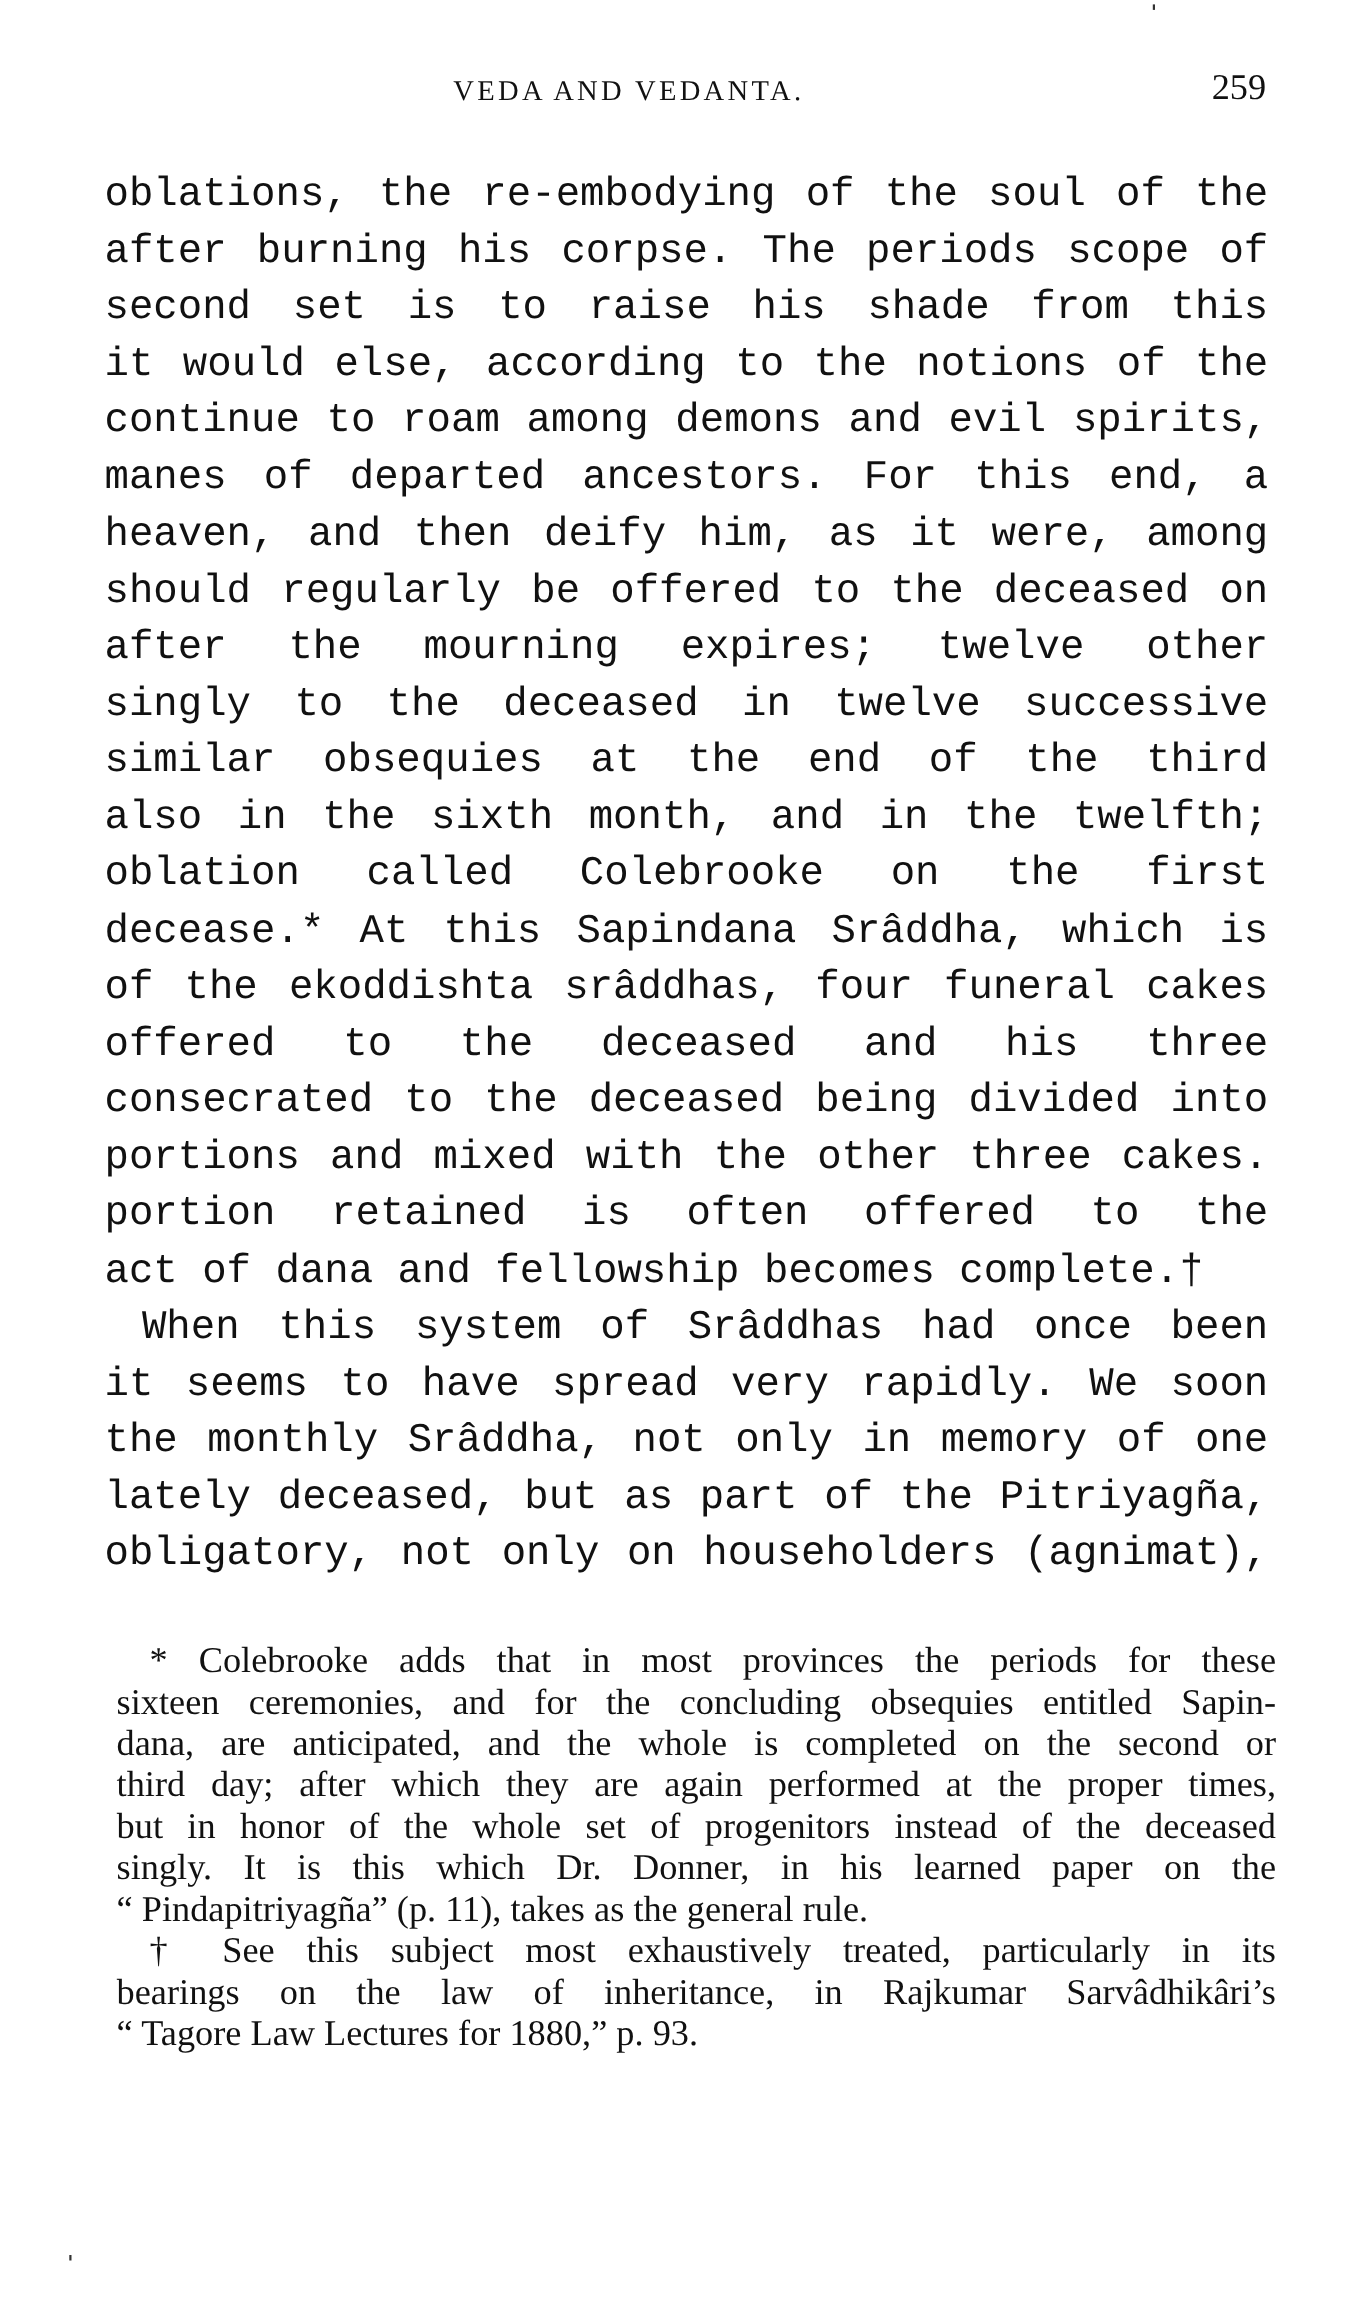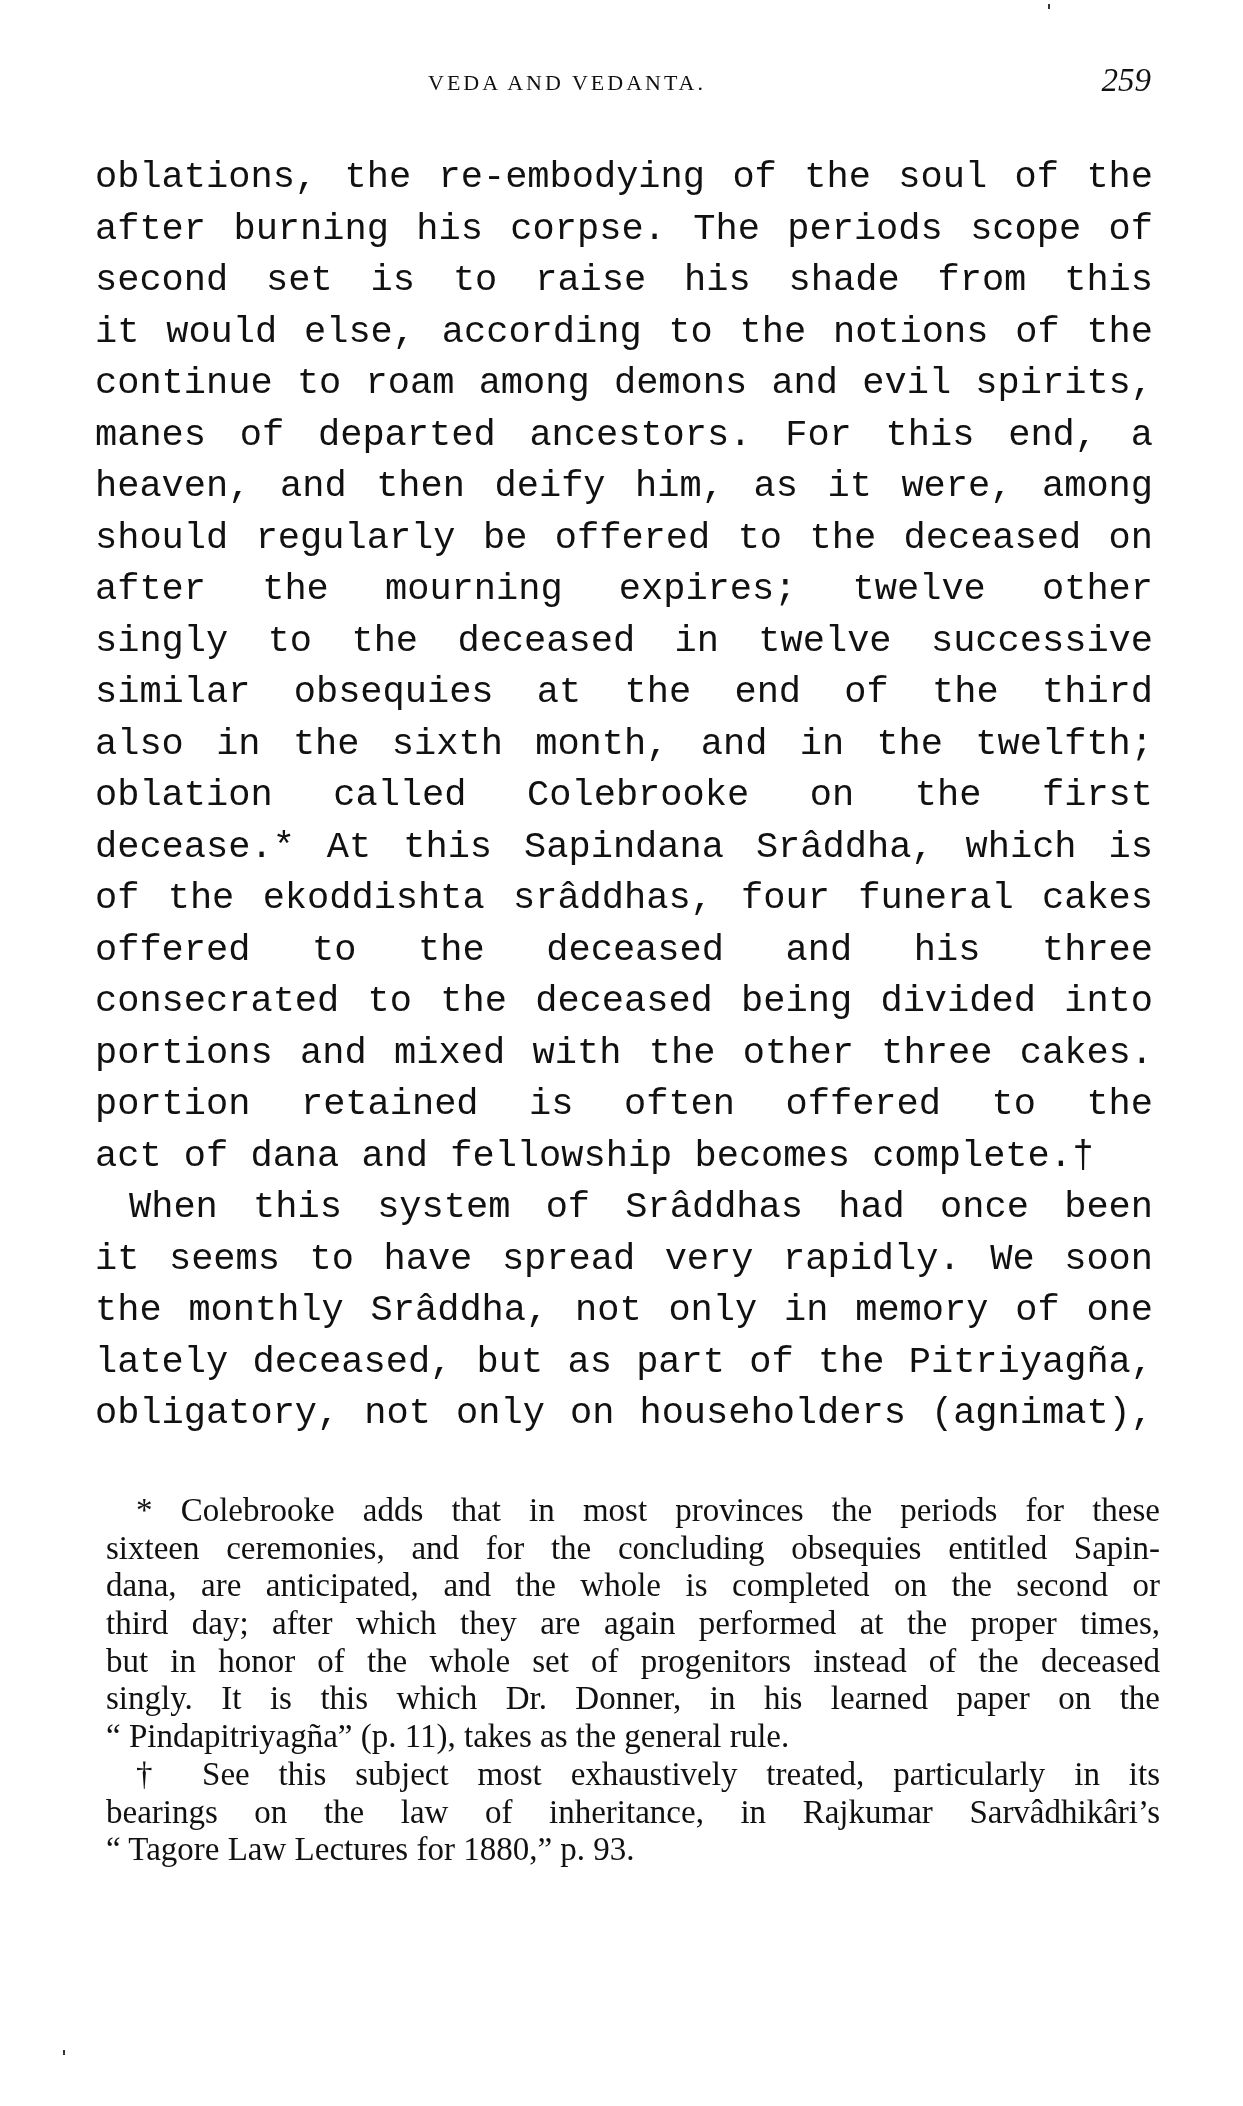--- a/index.html
+++ b/index.html
@@ -12,35 +12,34 @@
     height: 2106px;
     position: relative;
     overflow: hidden;
     font-family: "Liberation Serif", "DejaVu Serif", serif;
     color: #111111;
   }
   .page { position: absolute; left: 0; top: 0; width: 1243px; height: 2106px; }
 
   .running-head {
     position: absolute;
-    left: 428px;
+    left: 412px;
     top: 68px;
-    font-size: 22px;
+    font-size: 26px;
     letter-spacing: 3px;
     line-height: 30px;
     white-space: nowrap;
   }
   .page-number {
     position: absolute;
     right: 92px;
     top: 62px;
     font-size: 33px;
     line-height: 36px;
     white-space: nowrap;
-    font-style: italic;
   }
 
   .body-lines {
     position: absolute;
     left: 95px;
     top: 152px;
     width: 1058px;
     font-family: Liberation Mono, monospace;
   }
   .line {

